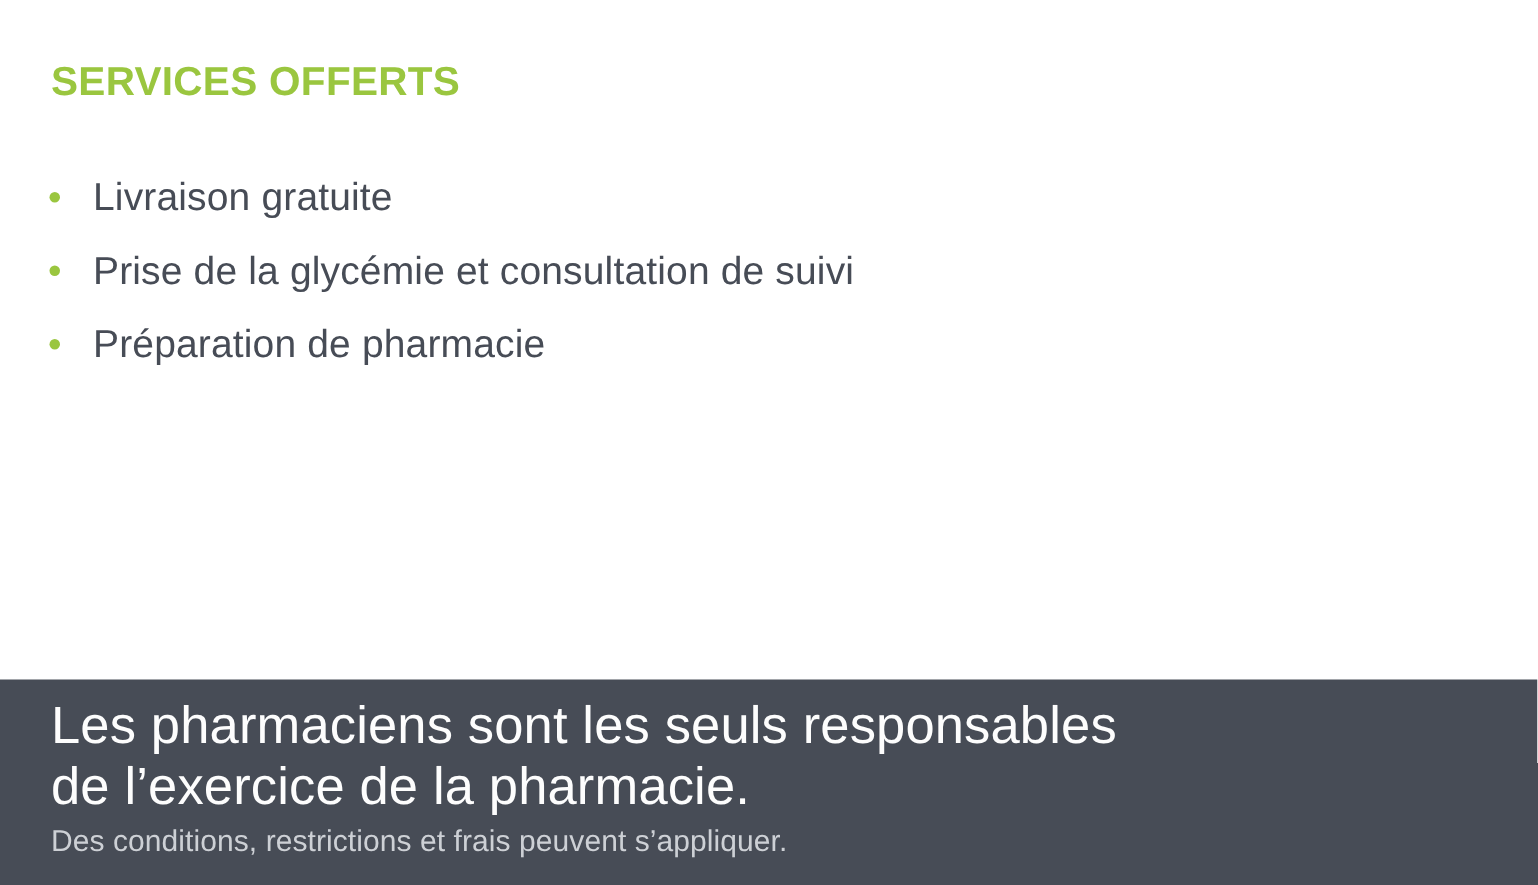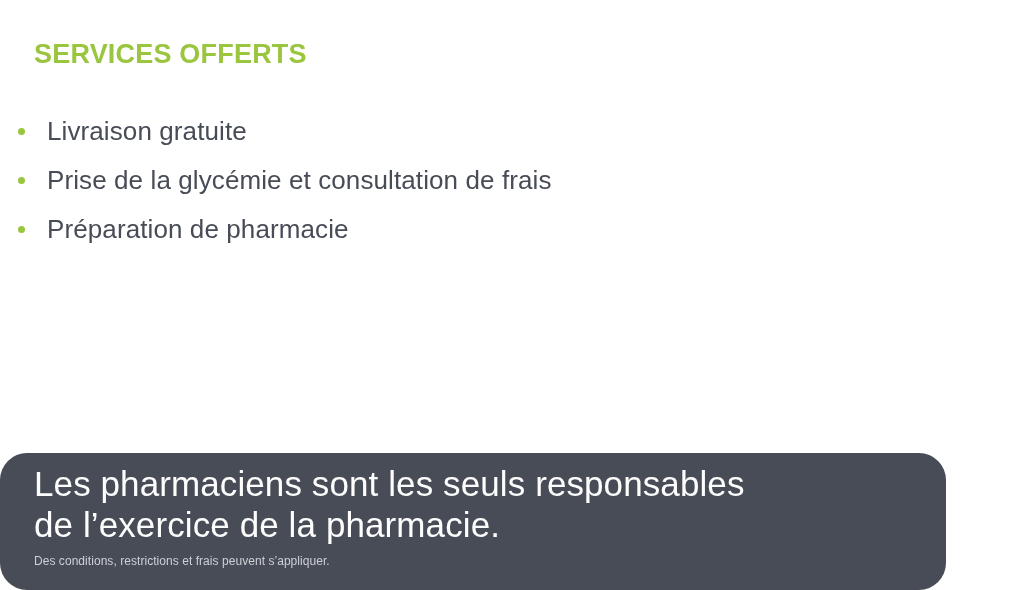--- a/index.html
+++ b/index.html
@@ -30,21 +30,21 @@
     font-weight: bold;
     letter-spacing: 0.2px;
     color: #9ac63f;
     line-height: 46px;
     white-space: nowrap;
   }
 
   
   .bullet-list {
     position: absolute;
-    left: 17px;
+    left: 32px;
     top: 106px;
     width: 940px;
     margin: 0;
     padding: 0;
     list-style: none;
   }
   .bullet-item {
     position: relative;
     height: 49px;
     padding-left: 30px;
@@ -68,45 +68,44 @@
     line-height: 30px;
     letter-spacing: 0.1px;
     white-space: nowrap;
   }
 
   
   .footer-band {
     position: absolute;
     left: 0;
     top: 453px;
-    width: 946px;
+    width: 1025px;
     height: 137px;
     background: #474c56;
-    border-radius: 27px;
   }
   .footer-heading {
     position: absolute;
     left: 34px;
     top: 10px;
     width: 960px;
     font-size: 35px;
     font-weight: 300;
     color: #fdfdfd;
     line-height: 41px;
     letter-spacing: 0.1px;
   }
   .footer-heading .fh-line {
     display: block;
     white-space: nowrap;
   }
   .footer-subtitle {
     position: absolute;
     left: 34px;
     top: 97px;
-    font-size: 12px;
+    font-size: 20px;
     font-weight: normal;
     color: #cdd0d5;
     line-height: 22px;
     letter-spacing: 0.05px;
     white-space: nowrap;
   }
 </style>
 </head>
 <body>
 
@@ -114,21 +113,21 @@
 
   <div class="slide-title">SERVICES OFFERTS</div>
 
   <ul class="bullet-list">
     <li class="bullet-item">
       <span class="bullet-dot"></span>
       <span class="bullet-text">Livraison gratuite</span>
     </li>
     <li class="bullet-item">
       <span class="bullet-dot"></span>
-      <span class="bullet-text">Prise de la glycémie et consultation de frais</span>
+      <span class="bullet-text">Prise de la glycémie et consultation de suivi</span>
     </li>
     <li class="bullet-item">
       <span class="bullet-dot"></span>
       <span class="bullet-text">Préparation de pharmacie</span>
     </li>
   </ul>
 
   <div class="footer-band">
     <div class="footer-heading">
       <span class="fh-line">Les pharmaciens sont les seuls responsables</span>

